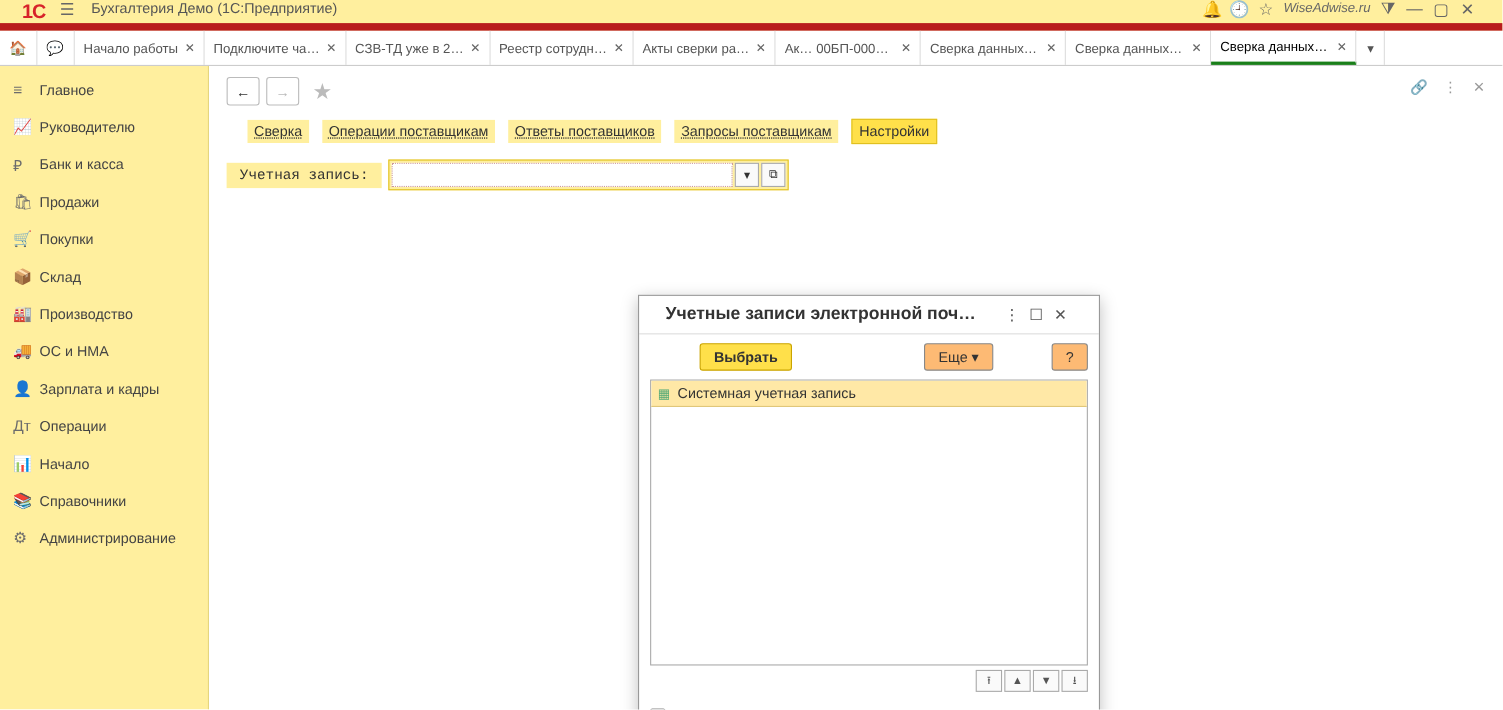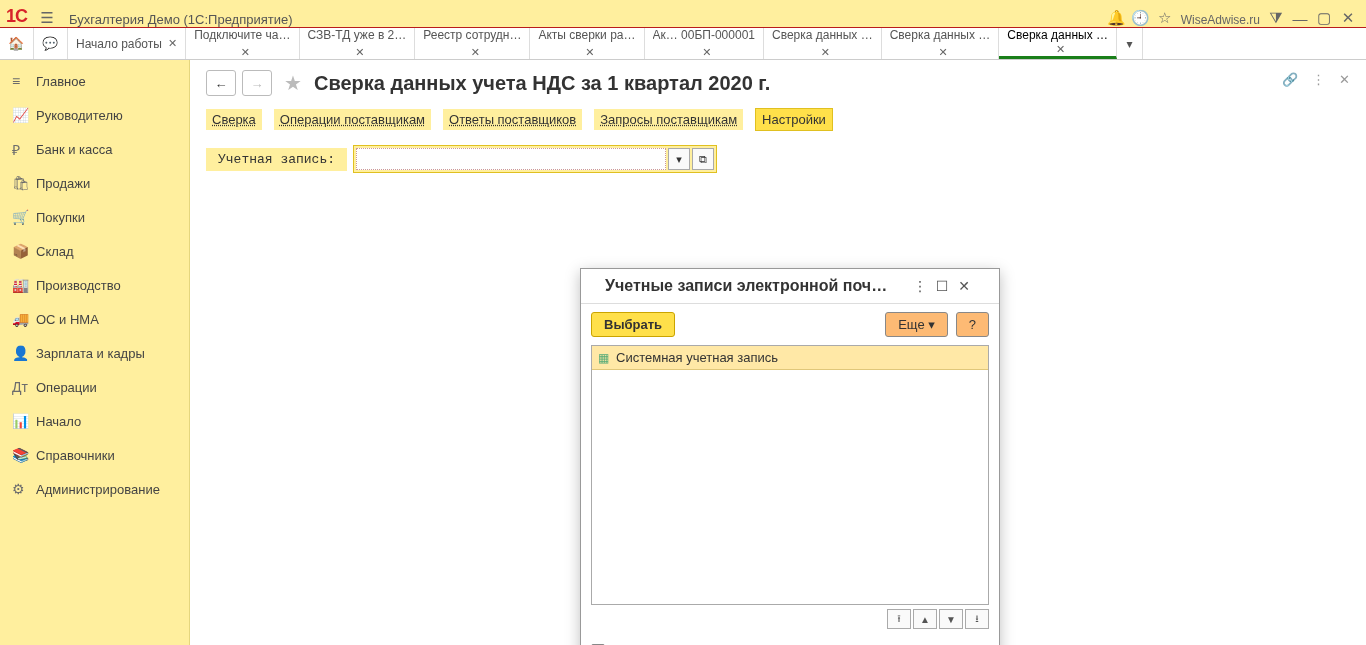--- a/index.html
+++ b/index.html
@@ -1,64 +1,64 @@
 <!DOCTYPE html>
 <html><head>
 <meta charset="utf-8">
 <style>
 * { box-sizing: border-box; margin: 0; padding: 0; font-family: Arial, sans-serif; }
 body { width:1366px; height:645px; background:#fff; overflow:hidden; font-size:13px; color:#333;}
 
-.titlebar { height:28px; background:#ffef9e; display:flex; align-items:flex-end; padding:0 6px; border-bottom:1px solid #b91c1c;}
+.titlebar { height:28px; background:#ffef9e; display:flex; align-items:flex-start; padding:0 20px; border-bottom:7px solid #b91c1c;}
 .titlebar .logo { color:#d7232a; font-weight:bold; font-size:18px; margin-right:8px; letter-spacing:-1px;}
 .titlebar .burger { margin-right:10px; cursor:pointer;}
 .titlebar .title { flex:0 0 auto; color:#555;}
 .titlebar .spacer { flex:1;}
 .titlebar .ticon { width:24px; text-align:center; color:#666; cursor:pointer; font-size:15px;}
-.titlebar .wa { color:#666; font-size:12px; margin:0 4px;}
+.titlebar .wa { color:#666; font-size:12px; margin:0 4px;font-style:italic;}
 
 .tabrow { height:32px; background:#fff; display:flex; align-items:stretch; border-bottom:1px solid #ccc;}
 .tabrow .fixedbtn { width:34px; display:flex; align-items:center; justify-content:center; border-right:1px solid #ddd; color:#555; cursor:pointer;}
 .tab { display:flex; align-items:center; padding:0 8px; border-right:1px solid #ddd; font-size:12px; color:#555; cursor:pointer; max-width:140px;}
-.tab.compact{max-width:132px;flex-direction:column;}
+.tab.compact{max-width:132px;}
 .tab .lbl{ white-space:nowrap; overflow:hidden; text-overflow:ellipsis; flex:1;}
 .tab .x{ margin-left:6px; font-size:11px; color:#666;}
 .tab.active{ border-bottom:3px solid #1a7f1a; color:#000; background:#fff;}
 .tab.last-dd{ width:26px; justify-content:center;}
 
 .shell{ display:flex; height:calc(645px - 60px);}
 .sidebar{ width:190px; background:#ffef9e; border-right:1px solid #e5d67e; padding-top:4px;}
 .snav{ display:flex; align-items:center; height:34px; padding:0 12px; color:#444; cursor:pointer; font-size:13px;}
 .snav .si{ width:24px; color:#6c6c6c; font-size:14px;}
 .content{ flex:1; background:#fff; position:relative; padding:10px 16px;}
 
 .crow{ display:flex; align-items:center; gap:6px;}
 .navbtn{ width:30px; height:26px; border:1px solid #bbb; background:#fff; border-radius:3px; display:flex;align-items:center;justify-content:center; cursor:pointer;}
 .navbtn.disabled{ color:#bbb;}
 .star{ color:#bbb; font-size:20px; margin:0 6px; cursor:pointer;}
 .ptitle{ font-size:20px; font-weight:bold;}
 .right-icons{ position:absolute; right:16px; top:12px; display:flex; gap:14px; color:#999;}
 .right-icons span{cursor:pointer;}
 
-.subtabs{ margin-top:12px; display:flex; gap:12px; align-items:center;}
+.subtabs{ margin-top:12px; display:flex; gap:12px; align-items:center;margin-left:19px;}
 .subtab{ background:#ffef9e; padding:3px 6px; text-decoration:underline dotted; cursor:pointer; font-size:13px; color:#333;}
 .subtab.active{ background:#ffe04a; text-decoration:none; border:1px solid #e0c020;}
 
 .acctrow{ margin-top:14px; display:flex; align-items:center; gap:6px;}
 .acctrow .lbl{ background:#ffef9e; padding:4px 12px;font-family:Liberation Mono, monospace;}
 .acctrow .inputwrap{ display:flex; border:1px solid #e0c020; background:#ffef9e; padding:2px;}
 .acctrow input{ width:310px; height:22px; border:1px dotted #c99; background:#fff; padding:0 4px; font-size:12px;}
 .acctrow .dd, .acctrow .open{ width:22px; height:22px; border:1px solid #aaa; background:#fafafa; display:flex;align-items:center;justify-content:center; margin-left:2px; cursor:pointer; font-size:11px;}
 
 .dialog{ position:absolute; left:390px; top:208px; width:420px; background:#fff; border:1px solid #999; box-shadow:0 4px 14px rgba(0,0,0,0.25);}
 .dhdr{ display:flex; align-items:center; padding:8px 24px; border-bottom:1px solid #ddd;}
 .dhdr .dtitle{ flex:1; font-size:16px; font-weight:bold; white-space:nowrap; overflow:hidden; text-overflow:ellipsis;}
 .dhdr .dicon{ width:22px; text-align:center; color:#555; cursor:pointer; font-size:14px;}
 .dtool{ display:flex; align-items:center; padding:8px 10px; gap:8px;}
-.btn{ border:1px solid #888; padding:4px 12px; border-radius:3px; cursor:pointer; font-size:13px; display:flex; align-items:center;}
+.btn{ border:1px solid #888; padding:4px 12px; border-radius:3px; cursor:pointer; font-size:13px; display:flex; align-items:center;margin-left:45px;}
 .btn.primary{ background:#ffe04a; border-color:#caa400; font-weight:bold;}
 .btn.plain{ background:#fdba74;}
 .dtool .spacer{flex:1;}
 .dlist{ margin:0 10px; border:1px solid #aaa; height:260px; background:#fff; overflow:hidden;}
 .drow{ display:flex; align-items:center; height:24px; padding:0 6px; background:#ffe8a6; border-bottom:1px solid #e0c77a; font-size:13px;}
 .drow .ricon{ width:18px; color:#5a7; font-size:12px;}
 .dnav{ display:flex; justify-content:flex-end; gap:2px; padding:4px 10px;}
 .dnav .nb{ width:24px; height:20px; border:1px solid #aaa; background:#fafafa; display:flex;align-items:center;justify-content:center; cursor:pointer; font-size:10px; color:#555;}
 .dfoot{ display:flex; align-items:center; gap:8px; padding:10px;}
 .dfoot .chk{ width:14px; height:14px; border:1px solid #888; border-radius:2px;}
@@ -177,21 +177,20 @@
         <span class="si">⚙</span>
         <span>Администрирование</span>
       </div>
   </div>
 
   <div class="content">
     <div class="crow">
       <div class="navbtn">←</div>
       <div class="navbtn disabled">→</div>
       <span class="star">★</span>
-      <span class="ptitle">Сверка данных учета НДС за 1 квартал 2020 г.</span>
     </div>
     <div class="right-icons">
       <span>🔗</span>
       <span>⋮</span>
       <span>✕</span>
     </div>
 
     <div class="subtabs">
       <span class="subtab">Сверка</span>
       <span class="subtab">Операции поставщикам</span>

